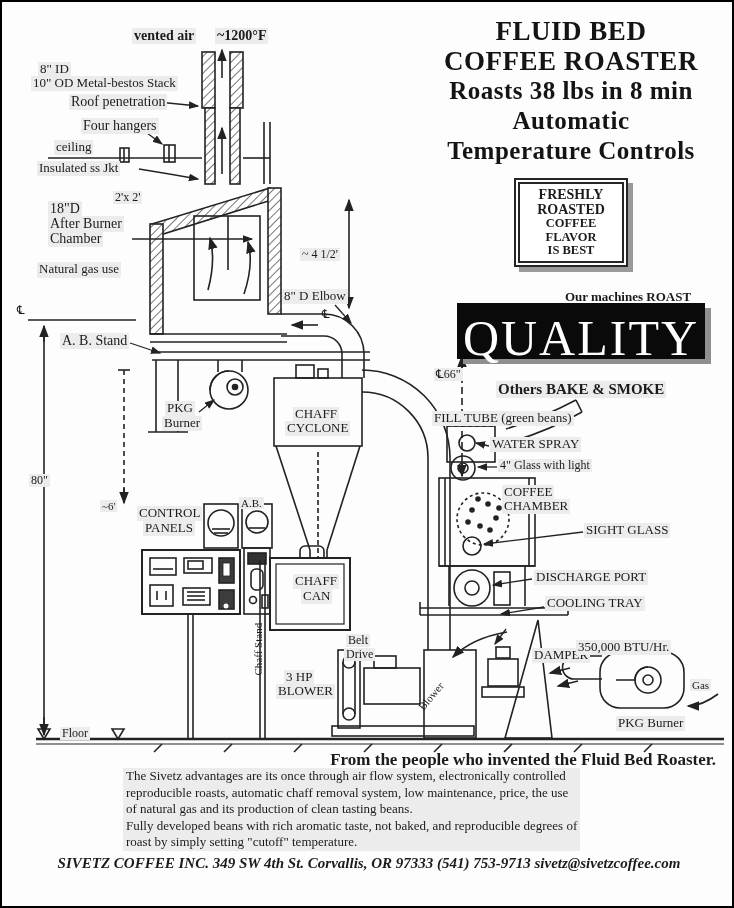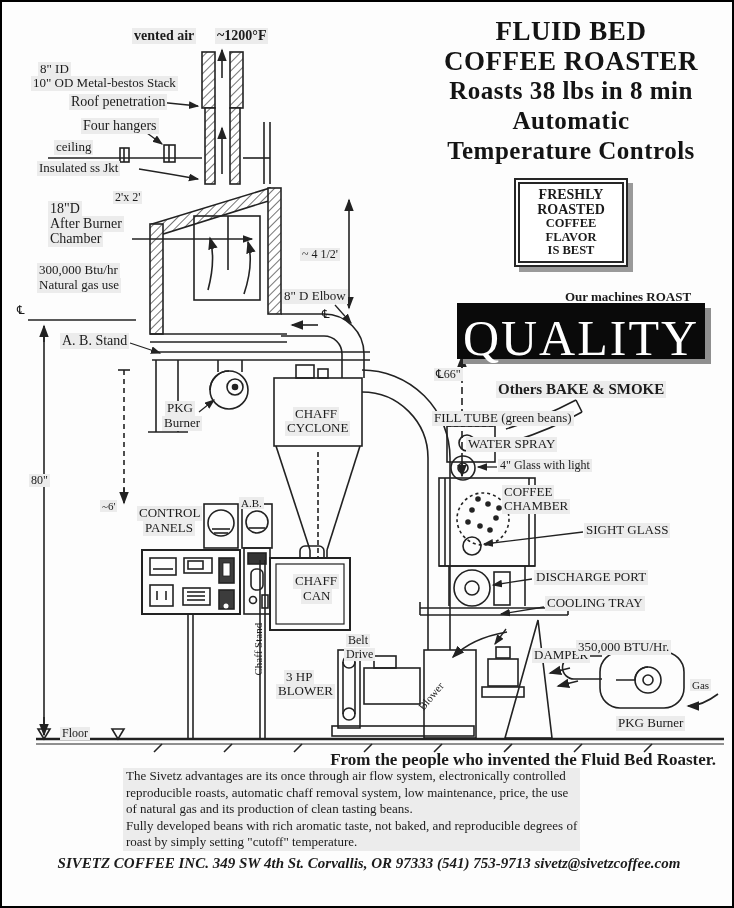--- a/index.html
+++ b/index.html
@@ -313,34 +313,34 @@
   <div class="lbl" style="left:29px;top:74px;">10" OD Metal-bestos Stack</div>
   <div class="lbl s14" style="left:67px;top:92px;">Roof penetration</div>
   <div class="lbl s14" style="left:79px;top:116px;">Four hangers</div>
   <div class="lbl" style="left:52px;top:138px;">ceiling</div>
   <div class="lbl" style="left:35px;top:159px;">Insulated ss Jkt</div>
   <div class="lbl s12" style="left:111px;top:189px;">2'x 2'</div>
   <div class="lbl s14" style="left:46px;top:199px;">18"D</div>
   <div class="lbl s14" style="left:46px;top:214px;">After Burner</div>
   <div class="lbl s14" style="left:46px;top:229px;">Chamber</div>
   <div class="lbl" style="left:35px;top:261px;">300,000 Btu/hr</div>
-  <div class="lbl" style="left:35px;top:276px;">Natural gas use</div>
+  <div class="lbl" style="left:35px;top:260px;">Natural gas use</div>
   <div class="lbl s14" style="left:58px;top:331px;">A. B. Stand</div>
   <div class="lbl nobg cl" style="left:13px;top:302px;">℄</div>
   <div class="lbl s12" style="left:27px;top:472px;">80"</div>
   <div class="lbl s12" style="left:298px;top:246px;">~ 4 1/2'</div>
   <div class="lbl" style="left:280px;top:287px;">8" D Elbow</div>
   <div class="lbl nobg cl" style="left:318px;top:306px;">℄</div>
   <div class="lbl s12" style="left:432px;top:366px;"><span class="cl">℄</span><span>66"</span></div>
   <div class="lbl" style="left:163px;top:399px;">PKG</div>
   <div class="lbl" style="left:160px;top:414px;">Burner</div>
   <div class="lbl" style="left:291px;top:405px;">CHAFF</div>
   <div class="lbl" style="left:283px;top:419px;">CYCLONE</div>
   <div class="lbl" style="left:430px;top:409px;">FILL TUBE (green beans)</div>
-  <div class="lbl" style="left:464px;top:435px;text-align:right;">WATER SPRAY</div>
+  <div class="lbl" style="left:488px;top:435px;text-align:right;">WATER SPRAY</div>
   <div class="lbl s12" style="left:496px;top:457px;">4" Glass with light</div>
   <div class="lbl" style="left:500px;top:483px;">COFFEE</div>
   <div class="lbl" style="left:500px;top:497px;">CHAMBER</div>
   <div class="lbl" style="left:582px;top:521px;">SIGHT GLASS</div>
   <div class="lbl" style="left:135px;top:504px;">CONTROL</div>
   <div class="lbl" style="left:141px;top:519px;">PANELS</div>
   <div class="lbl s11" style="left:237px;top:495px;">A.B.</div>
   <div class="lbl s11" style="left:98px;top:498px;">~6'</div>
   <div class="lbl" style="left:291px;top:572px;">CHAFF</div>
   <div class="lbl" style="left:299px;top:587px;">CAN</div>

